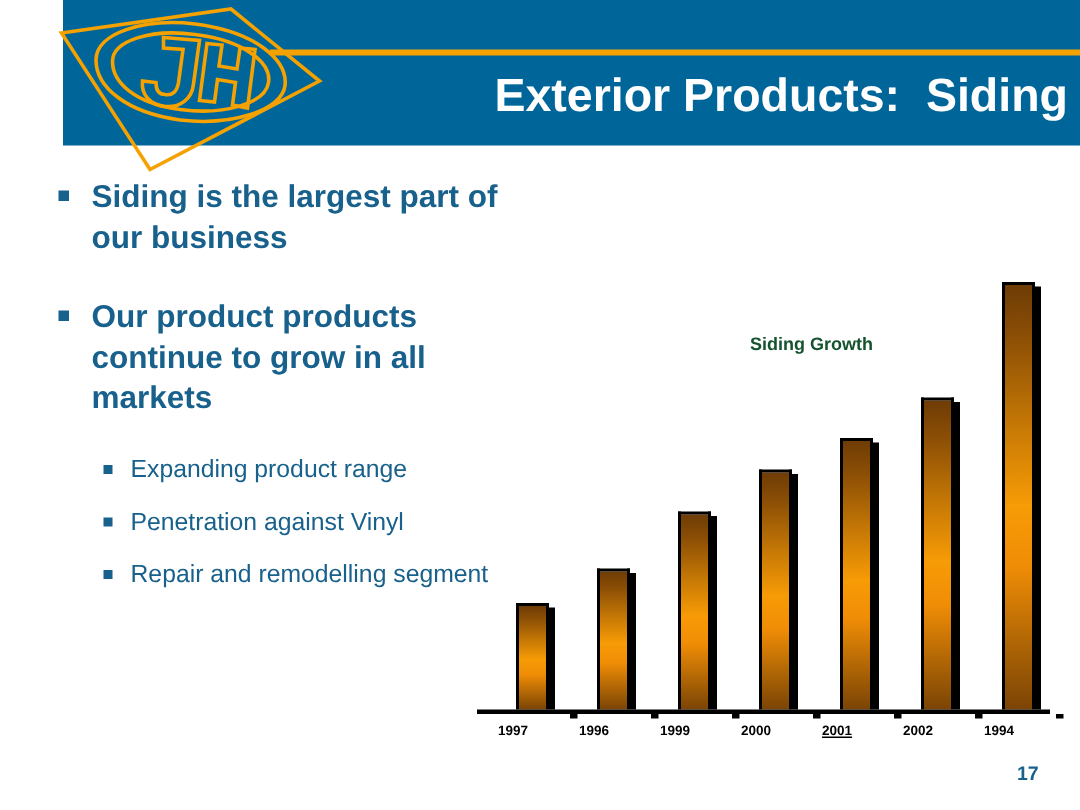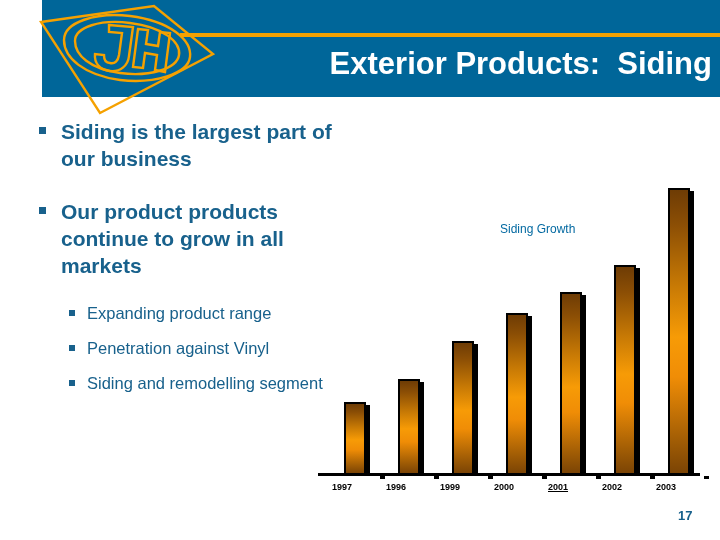--- a/index.html
+++ b/index.html
@@ -107,23 +107,23 @@
     position: absolute;
     left: 310px;
     top: 175px;
     width: 400px;
     height: 325px;
   }
   #chart-title {
     position: absolute;
     left: 190px;
     top: 47px;
-    color: #0369a1;
+    color: #14532d;
     font-size: 12px;
-    font-weight: normal;
+    font-weight: bold;
     white-space: nowrap;
   }
   #plot {
     position: absolute;
     left: 8px;
     top: 0;
     width: 382px;
     height: 298px;
   }
   .bar-wrap {
@@ -260,21 +260,21 @@
   <div class="bullet-l2">
     <span class="sq"></span>
     <span>Expanding product range</span>
   </div>
   <div class="bullet-l2">
     <span class="sq"></span>
     <span>Penetration against Vinyl</span>
   </div>
   <div class="bullet-l2">
     <span class="sq"></span>
-    <span>Siding and remodelling segment</span>
+    <span>Repair and remodelling segment</span>
   </div>
 </div>
 
 <div id="chart">
   <div id="chart-title">Siding Growth</div>
   <div id="plot">
       <div class="bar-wrap" style="left: 26px; height: 71px;">
         <div class="bar-shadow" style="height: 68px;"></div>
         <div class="bar" style="height: 71px;"></div>
       </div>
@@ -310,16 +310,16 @@
     <div class="year-label" style="left: 84px;">1996</div>
     <div class="tick" style="left: 178px;"></div>
     <div class="year-label" style="left: 138px;">1999</div>
     <div class="tick" style="left: 232px;"></div>
     <div class="year-label" style="left: 192px;">2000</div>
     <div class="tick" style="left: 286px;"></div>
     <div class="year-label" style="left: 246px; text-decoration: underline;">2001</div>
     <div class="tick" style="left: 340px;"></div>
     <div class="year-label" style="left: 300px;">2002</div>
     <div class="tick" style="left: 394px;"></div>
-    <div class="year-label" style="left: 354px;">2003</div>
+    <div class="year-label" style="left: 354px;">1994</div>
   </div>
 
 <div id="page-number">17</div>
 
 </body></html>

